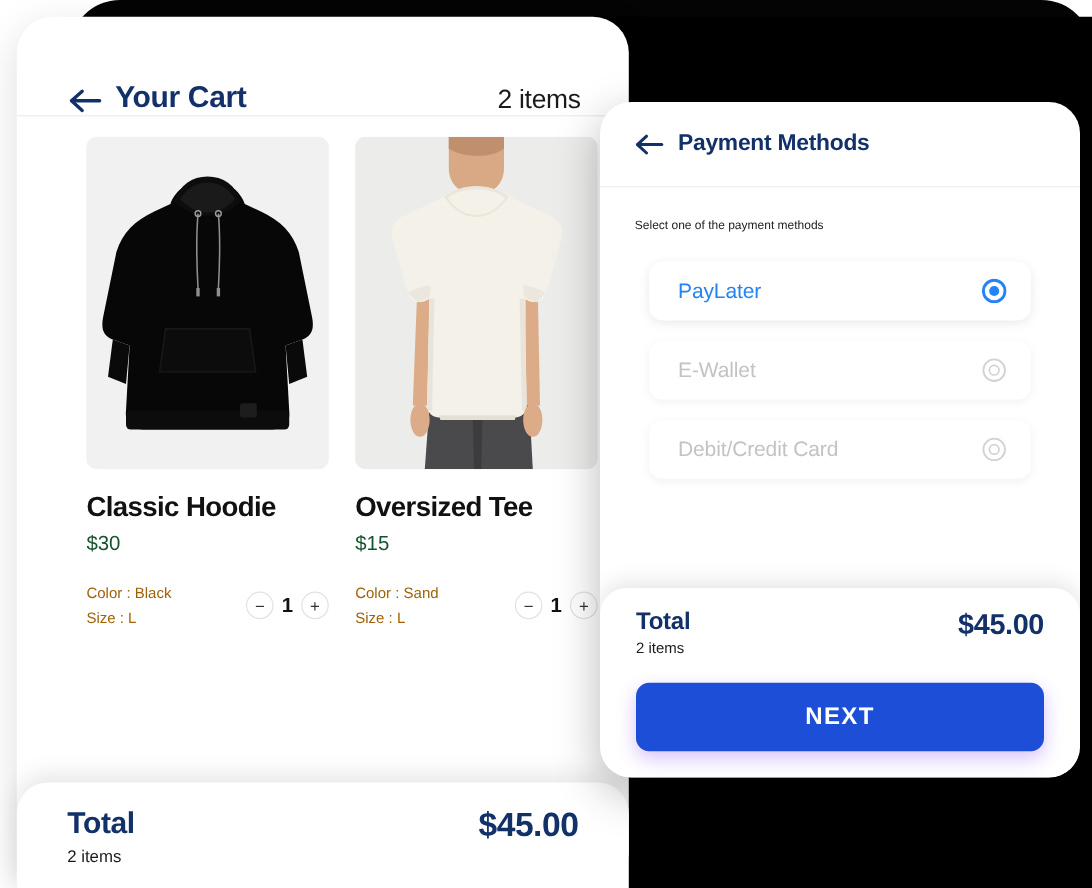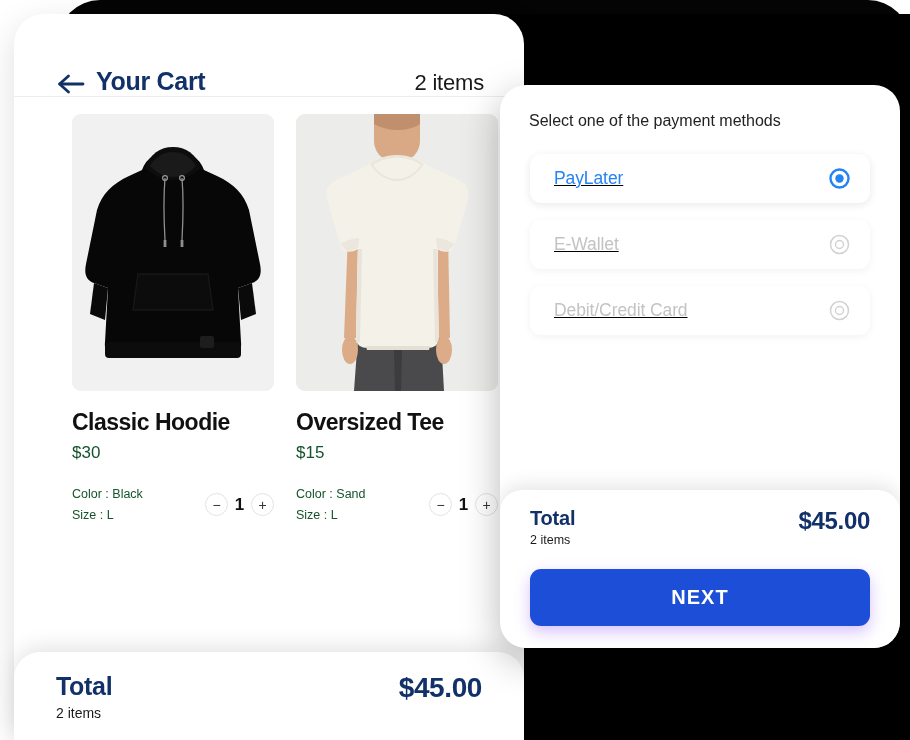--- a/index.html
+++ b/index.html
@@ -118,21 +118,21 @@
     color: #14532d;
   }
   .product-meta-row {
     margin-top: 21px;
     display: flex;
     align-items: center;
     justify-content: space-between;
   }
   .product-attrs {
     font-size: 12.5px;
-    color: #14532d;
+    color: #a16207;
     line-height: 1.65;
   }
   .qty-stepper {
     display: flex;
     align-items: center;
     gap: 6px;
   }
   .qty-btn {
     width: 23px; height: 23px;
     border-radius: 50%;
@@ -218,27 +218,26 @@
   .pay-title {
     font-size: 19px;
     font-weight: bold;
     color: #123169;
     letter-spacing: -0.2px;
     margin-left: 11px;
     white-space: nowrap;
   }
   .pay-subtitle {
     margin: 27px 0 0 29px;
-    font-size: 16px;
+    font-size: 10px;
     color: #222222;
   }
   #payment-options {
     margin-top: 24px;
-    padding: 0 30px;
-    text-decoration: underline;
+    padding: 0 41px;
   }
   .pay-option {
     height: 49px;
     border-radius: 11px;
     background: #ffffff;
     box-shadow: 0 2px 9px rgba(0,0,0,0.09);
     display: flex;
     align-items: center;
     justify-content: space-between;
     padding: 0 20px 0 24px;
@@ -457,20 +456,27 @@
 <div id="cart-total-bar">
   <div>
     <div class="total-label">Total</div>
     <div class="total-sub">2 items</div>
   </div>
   <div class="total-amount">$45.00</div>
 </div>
 
 <div id="payment-panel">
 
+  <div class="pay-header">
+    <svg class="pay-back-arrow" viewBox="0 0 26 21">
+      <path d="M10.8 3.5 L3.2 10.5 L10.8 17.5" fill="none" stroke="#123169" stroke-width="2.5" stroke-linecap="round" stroke-linejoin="round"></path>
+      <path d="M3.4 10.5 H23.5" fill="none" stroke="#123169" stroke-width="2.5" stroke-linecap="round"></path>
+    </svg>
+    <div class="pay-title">Payment Methods</div>
+  </div>
 
   <div class="pay-subtitle">Select one of the payment methods</div>
 
   <div id="payment-options">
 
     <div class="pay-option selected">
       <span class="pay-option-label">PayLater</span>
       <svg class="radio" viewBox="0 0 21 21">
         <circle cx="10.5" cy="10.5" r="9" fill="none" stroke="#2483f5" stroke-width="2.4"></circle>
         <circle cx="10.5" cy="10.5" r="4.2" fill="#2483f5"></circle>

